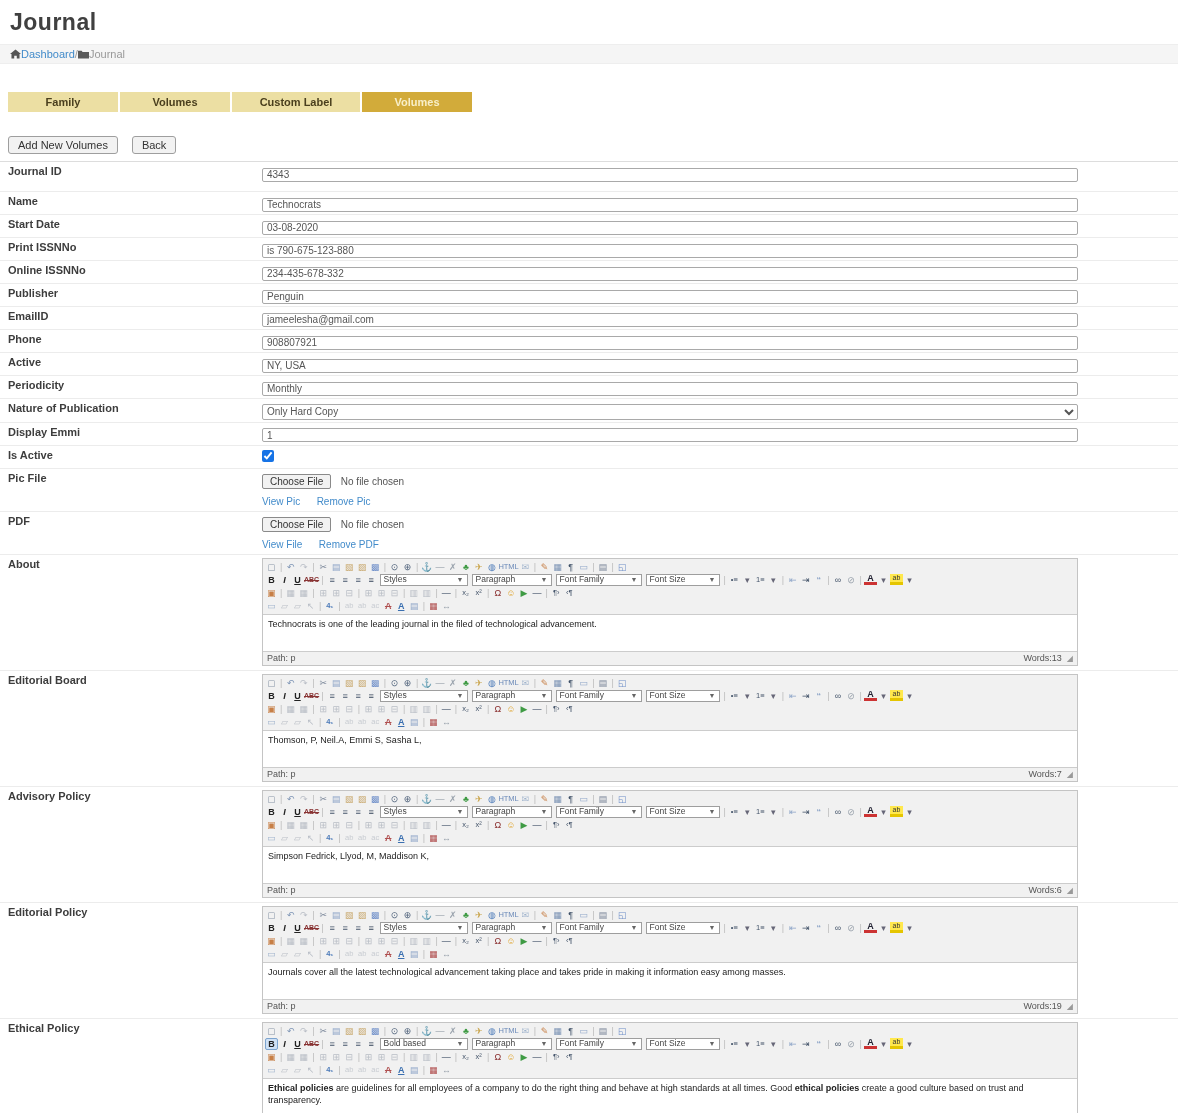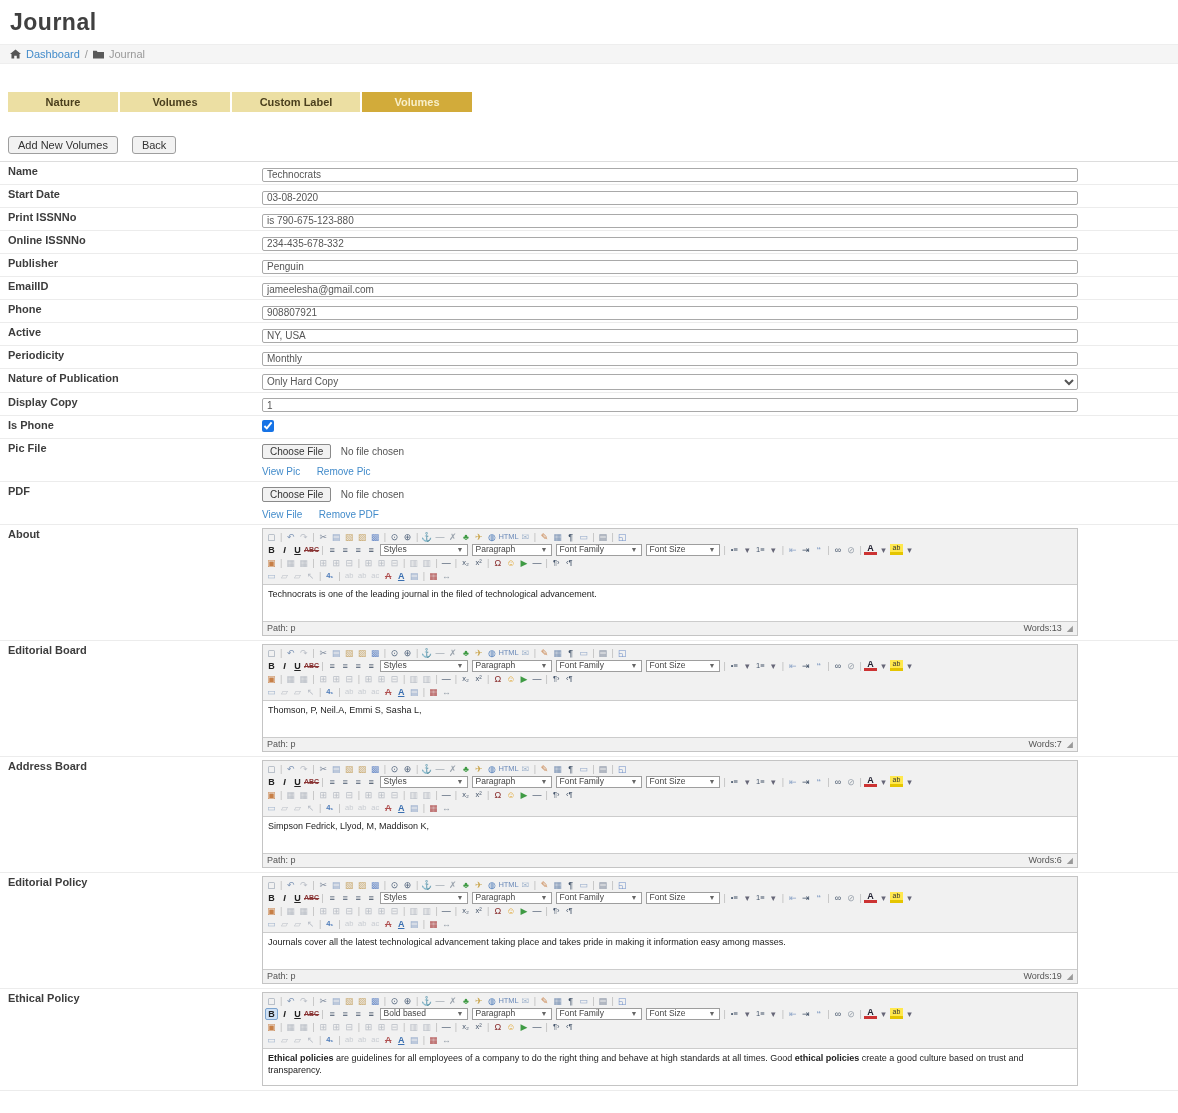--- a/index.html
+++ b/index.html
@@ -2,21 +2,21 @@
 <html><head>
 <meta charset="utf-8">
 <style>
   * { box-sizing: border-box; margin: 0; padding: 0; }
   html,body { width: 1178px; background:#fff; font-family:"Liberation Sans", sans-serif; color:#333; }
   body { height:1113px; overflow:hidden; }
 
   .page-title { font-size:23px; font-weight:bold; color:#404040; padding:9px 0 8px 10px; letter-spacing:.5px;}
 
   .breadcrumb { background:#f5f5f5; border-top:1px solid #eee; border-bottom:1px solid #eee;
-    padding:4px 10px; font-size:11px; color:#999; display:flex; align-items:center; gap:5px; height:20px;}
+    padding:4px 10px; font-size:11px; color:#999; display:flex; align-items:center; height:20px;}
   .breadcrumb a { color:#428bca; text-decoration:none; }
   .crumb-ico { width:11px; height:10px; display:inline-block; }
 
   .tabs { margin:28px 0 0 8px; display:flex; gap:2px; }
   .tab { background:#ecdfa3; color:#4a3f1d; font-weight:bold; font-size:11px; padding:4px 0; width:110px; text-align:center; cursor:pointer; }
   .tab.wide { width:128px; }
   .tab.active { background:#d2ab3a; color:#f8efc9; }
 
   .topbtns { margin:24px 0 0 8px; display:flex; gap:14px; }
   .btn { background:#f2f2f2; border:1px solid #9e9e9e; border-radius:3px; font-size:11px; color:#333;
@@ -74,33 +74,37 @@
     </svg>
   <a href="#">Dashboard</a>
   <span>/</span>
   <svg class="crumb-ico" viewBox="0 0 12 10">
       <path d="M0 1.5h4l1 1.3h7V10H0z" fill="#5a5a5a"></path>
     </svg>
   <span>Journal</span>
 </div>
 
 <div class="tabs" id="tabs">
-    <div class="tab">Nature</div>
+    <div class="tab">Family</div>
     <div class="tab">Volumes</div>
     <div class="tab wide">Custom Label</div>
     <div class="tab active">Volumes</div>
   </div>
 
 <div class="topbtns">
   <button class="btn">Add New Volumes</button>
   <button class="btn">Back</button>
 </div>
 
 <div class="formwrap">
 
+  <div class="row tall">
+    <div class="lbl">Journal ID</div>
+    <div class="ctl"><input class="txt" value="4343" style=""></div>
+  </div>
 
   <div class="row">
     <div class="lbl">Name</div>
     <div class="ctl"><input class="txt" value="Technocrats" style=""></div>
   </div>
 
   <div class="row">
     <div class="lbl">Start Date</div>
     <div class="ctl"><input class="txt" value="03-08-2020" style=""></div>
   </div>
@@ -139,26 +143,26 @@
     <div class="lbl">Periodicity</div>
     <div class="ctl"><input class="txt" value="Monthly" style=""></div>
   </div>
 
   <div class="row">
     <div class="lbl">Nature of Publication</div>
     <div class="ctl"><select class="sel" id="nature-select"><option>Only Hard Copy</option></select></div>
   </div>
 
   <div class="row">
-    <div class="lbl">Display Copy</div>
+    <div class="lbl">Display Emmi</div>
     <div class="ctl"><input class="txt" value="1" style=""></div>
   </div>
 
   <div class="row">
-    <div class="lbl">Is Phone</div>
+    <div class="lbl">Is Active</div>
     <div class="ctl"><input type="checkbox" class="chk" id="is-active-checkbox" checked="" style=""></div>
   </div>
 
   <div class="row">
     <div class="lbl">Pic File</div>
     <div class="ctl">
       <div class="filerow">
         <button class="choose">Choose File</button>
         <span class="nofile">No file chosen</span>
       </div>
@@ -464,21 +468,21 @@
           <span class="edwords">
                 <span class="wtxt">Words:7</span>
             <span class="grip">◢</span>
               </span>
         </div>
       </div>
     </div>
   </div>
 
   <div class="row">
-    <div class="lbl">Address Board</div>
+    <div class="lbl">Advisory Policy</div>
     <div class="ctl">
       <div class="edbox">
         <div class="edtoolbar">
               <div class="tbrow">
                 <span class="tbi" style="color: rgb(138, 151, 168);">▢</span>
                 <span class="tbsep">|</span>
                 <span class="tbi" style="color: rgb(125, 148, 181);">↶</span>
                 <span class="tbi" style="color: rgb(185, 190, 198);">↷</span>
                 <span class="tbsep">|</span>
                 <span class="tbi" style="color: rgb(122, 134, 153);">✂</span>

